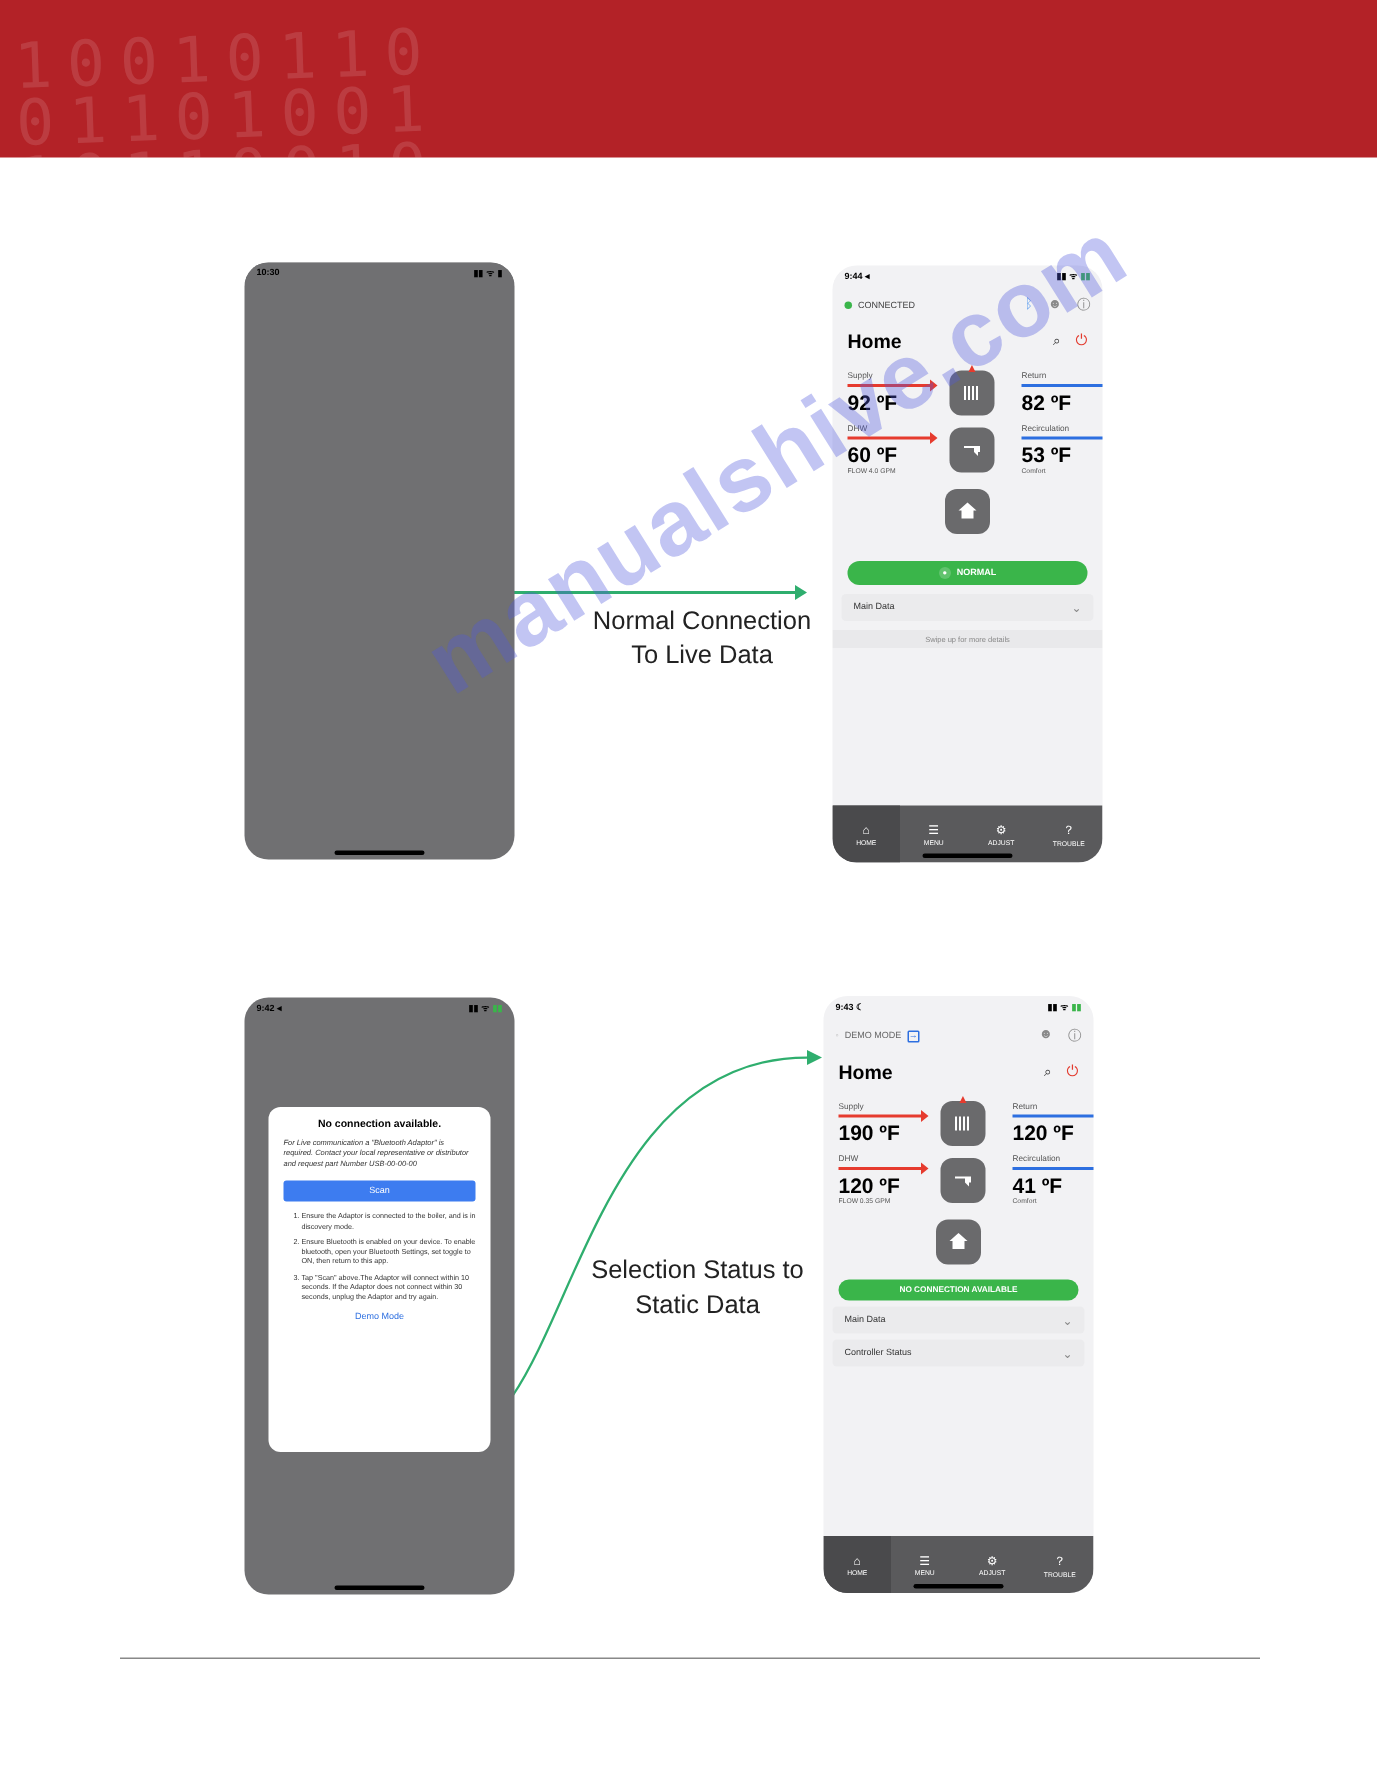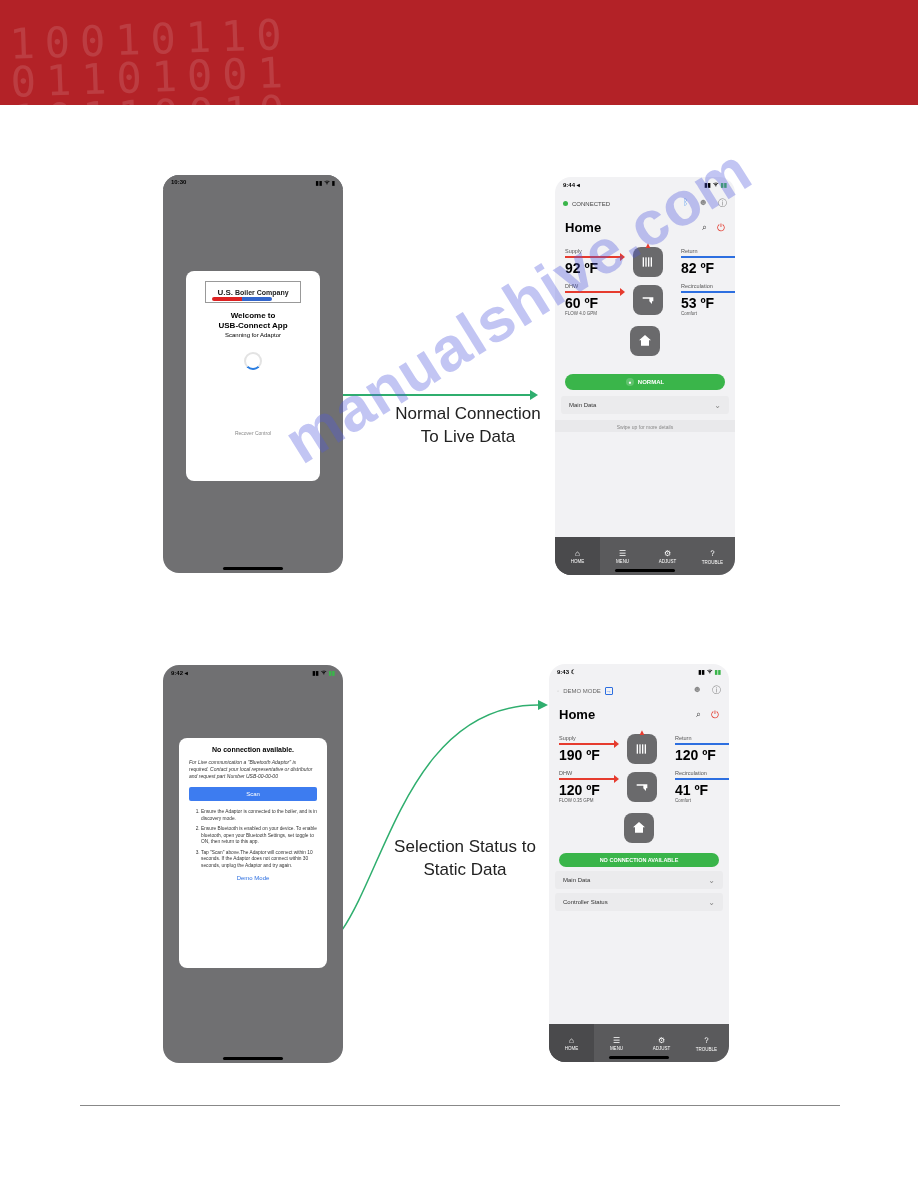--- a/index.html
+++ b/index.html
@@ -131,32 +131,20 @@
 
   <div class="phone phone1">
     <div class="statusbar">
       <span>10:30</span>
       <span class="sigicons">
         <span>▮▮</span>
         <span>ᯤ</span>
         <span>▮</span>
       </span>
     </div>
-    <div class="modal1">
-      <div class="logo-box">
-        <span class="logo-us">U.S.</span>
-        <span class="logo-rest">Boiler Company</span>
-        <div class="logo-swoosh"></div>
-      </div>
-      <div class="welcome-title">Welcome to</div>
-      <div class="welcome-title">USB-Connect App</div>
-      <div class="welcome-sub">Scanning for Adaptor</div>
-      <div class="spinner"></div>
-      <div class="recover">Recover Control</div>
-    </div>
     <div class="homebar"></div>
   </div>
 
   <div class="phone phone2 light">
     <div class="statusbar">
       <span><span>9:44</span> ◂</span>
       <span class="sigicons">
         <span>▮▮</span>
         <span>ᯤ</span>
         <span style="color:#3ab54a;">▮▮</span>

